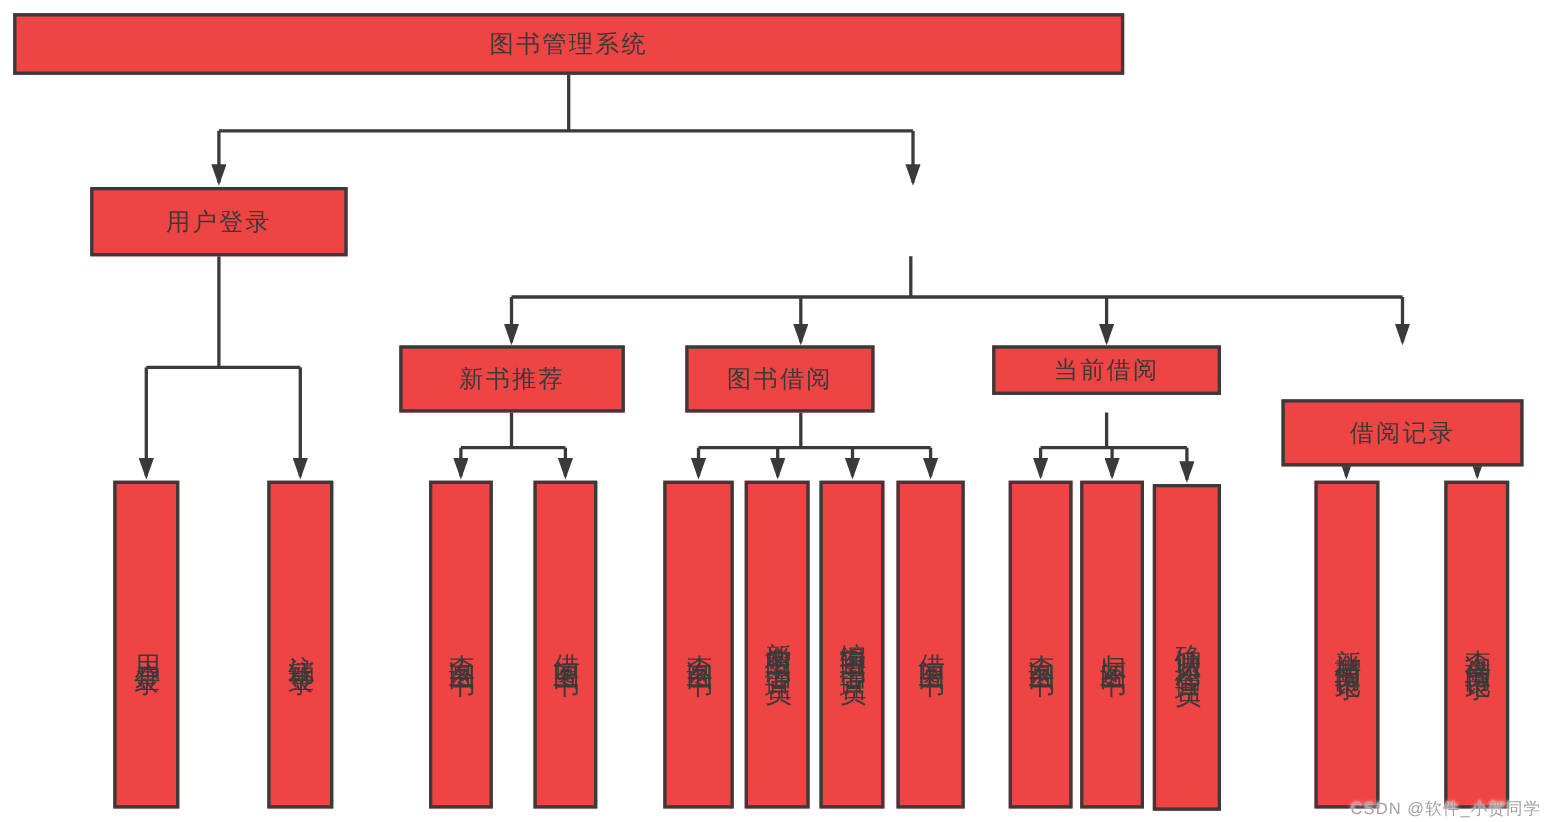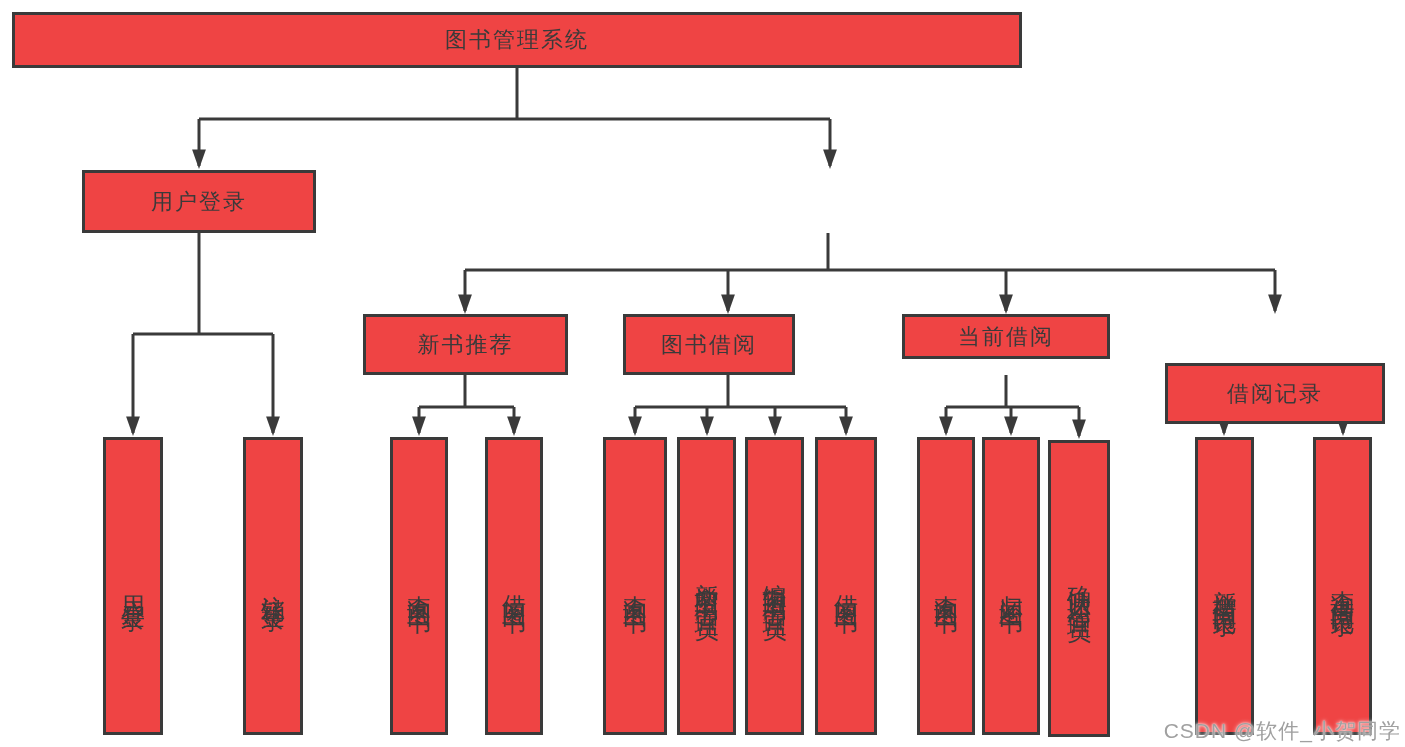--- a/index.html
+++ b/index.html
@@ -41,21 +41,21 @@
     writing-mode: vertical-rl;
     font-size: 24px;
     letter-spacing: 5px;
     line-height: 1;
   }
   .watermark {
     position: absolute;
     right: 4px;
     bottom: 2px;
     z-index: 3;
-    font-size: 21px;
+    font-size: 15px;
     letter-spacing: 1px;
     color: #a0a0a0;
     text-shadow: 0 0 2px #ffffff, 0 0 4px #ffffff;
     white-space: nowrap;
     margin-left: 20px;
   }
 </style>
 </head>
 <body>
 

